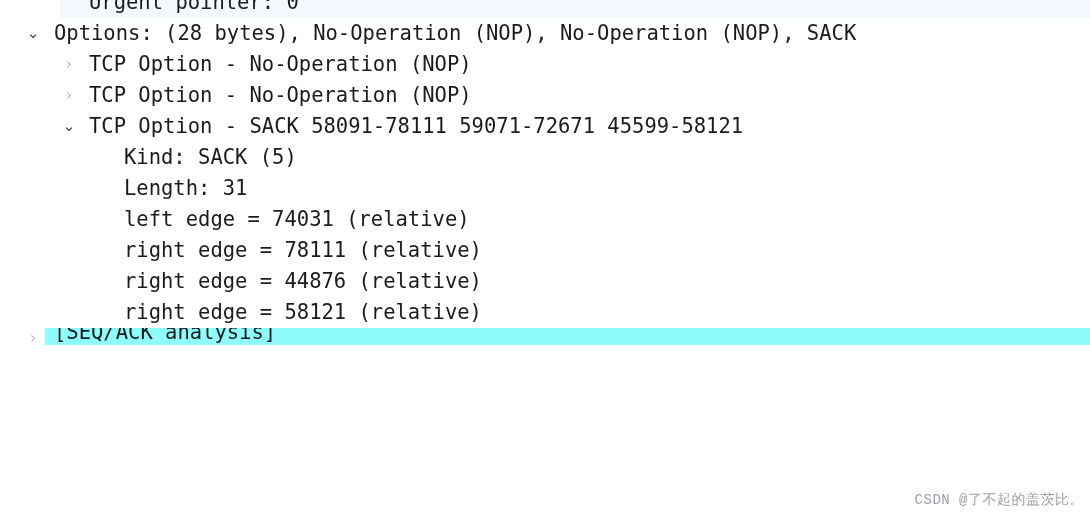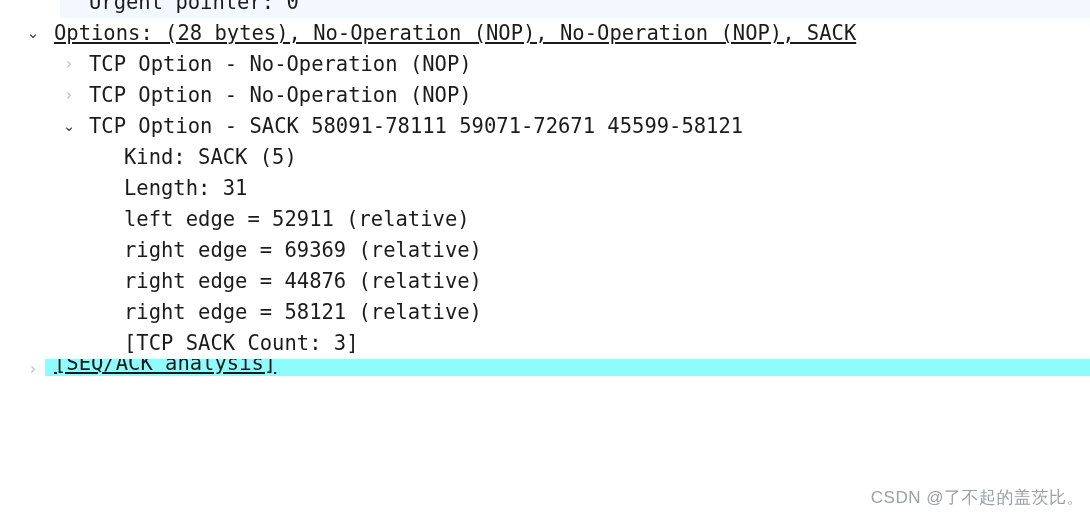--- a/index.html
+++ b/index.html
@@ -51,21 +51,21 @@
     position: absolute;
     top: 0;
     line-height: 31px;
   }
 
   .chev-open   { color: #3a3a3a; }
   .chev-closed { color: #b4b9bf; }
 
   
   .lvl0 .chev  { left: 24px; }
-  .lvl0 .label { left: 54px; text-decoration: underline; }
+  .lvl0 .label { left: 54px; }
   .lvl1 .chev  { left: 60px; }
   .lvl1 .label { left: 89px; }
   .lvl3 .label { left: 124px; }
 
   
   #row-urgent {
     height: 18px;
     line-height: 18px;
     overflow: hidden;
   }
@@ -104,22 +104,22 @@
     left: 112px;
     width: 863px;
     background: #cce4f7;
   }
 
   
   #watermark {
     position: absolute;
     right: 6px;
     bottom: 3px;
-    font-family: Liberation Sans, sans-serif;
-    font-size: 17px;
+    font-family: Liberation Mono, monospace;
+    font-size: 14px;
     color: #9aa0a6;
     white-space: nowrap;
     letter-spacing: 0.5px;
   }
 </style>
 </head>
 <body>
 
 <div id="app">
 
@@ -152,40 +152,37 @@
 
     <div class="row lvl3">
       <span class="label">Kind: SACK (5)</span>
     </div>
 
     <div class="row lvl3">
       <span class="label">Length: 31</span>
     </div>
 
     <div class="row lvl3">
-      <span class="label">left edge = 52911 (relative)</span>
+      <span class="label">left edge = 74031 (relative)</span>
     </div>
 
     <div class="row lvl3">
-      <span class="label">right edge = 69369 (relative)</span>
+      <span class="label">right edge = 78111 (relative)</span>
     </div>
 
 
     <div class="row lvl3">
       <span class="label">right edge = 44876 (relative)</span>
     </div>
 
 
     <div class="row lvl3">
       <span class="label">right edge = 58121 (relative)</span>
     </div>
 
-    <div class="row lvl3">
-      <span class="label">[TCP SACK Count: 3]</span>
-    </div>
 
     <div class="row lvl0" id="row-seqack">
       <div class="rowbg"></div>
       <span class="chev chev-closed">›</span>
       <span class="label">[SEQ/ACK analysis]</span>
     </div>
 
   </div>
 
   <div id="watermark">CSDN @了不起的盖茨比。</div>

